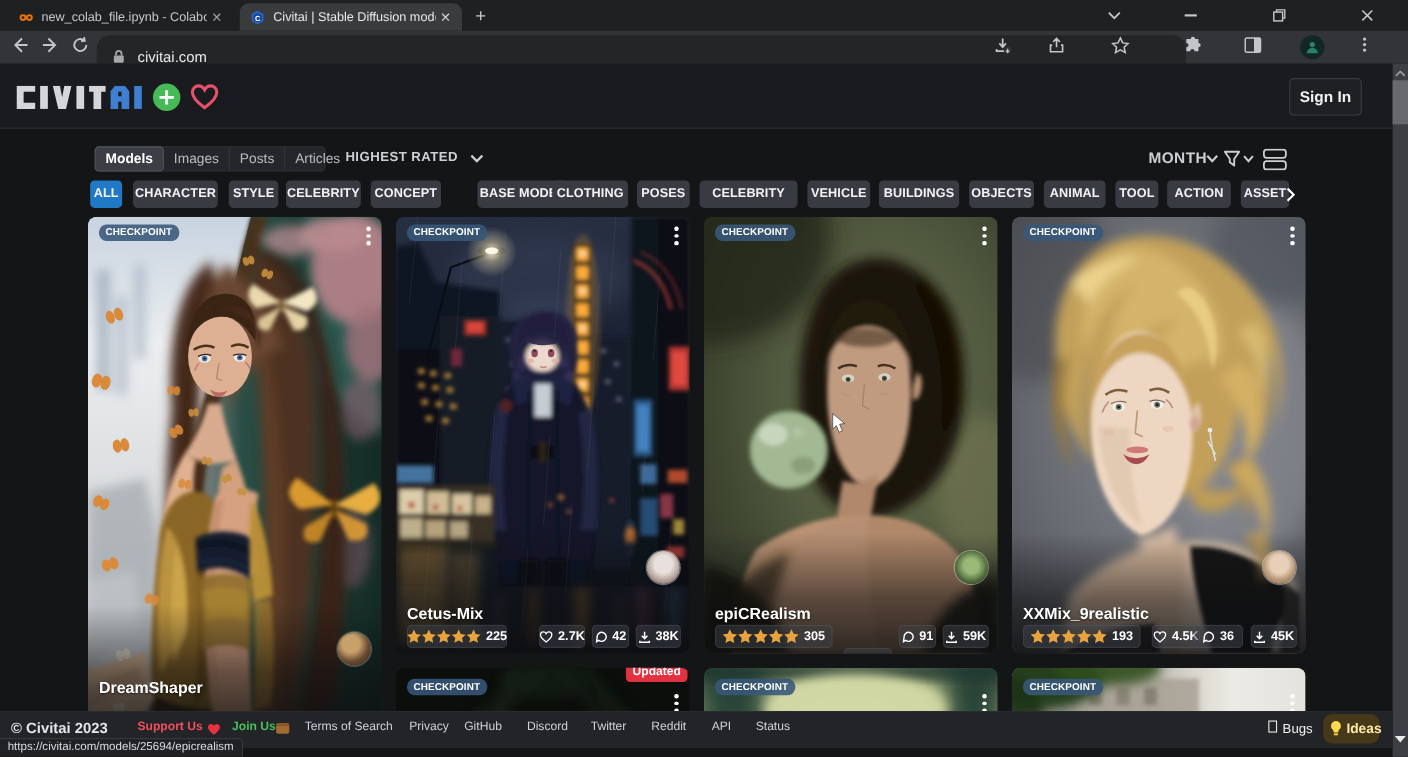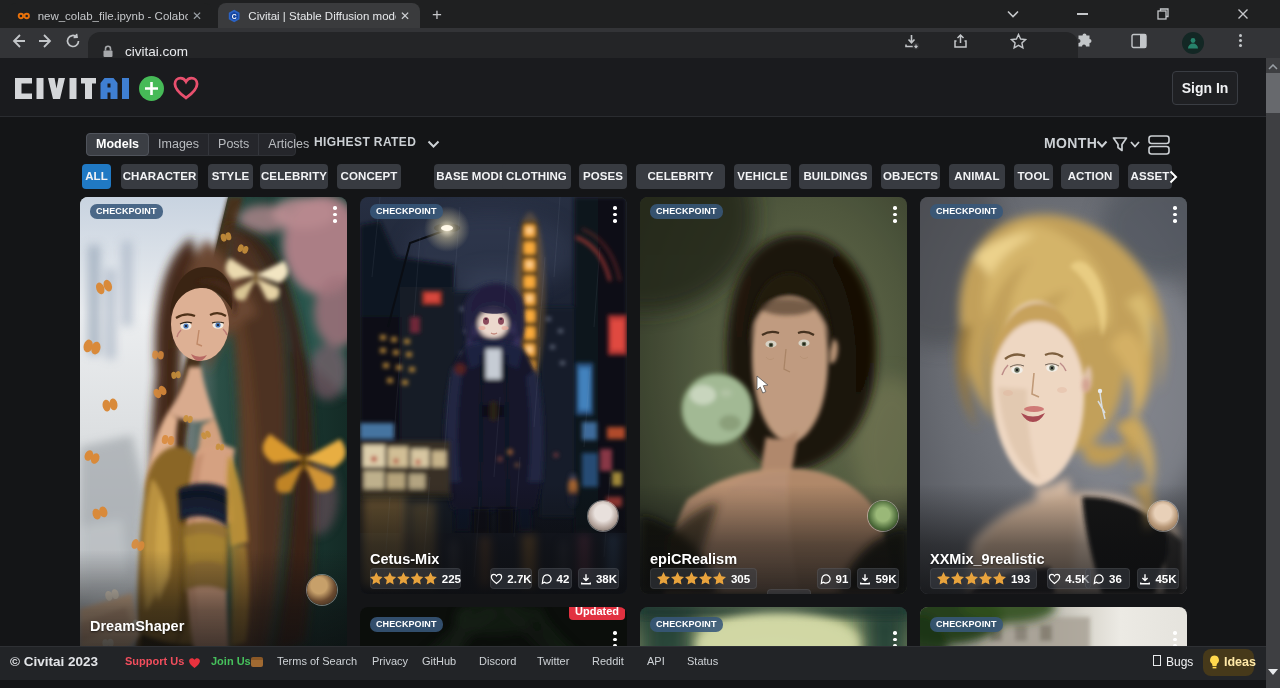--- a/index.html
+++ b/index.html
@@ -884,20 +884,21 @@
   <div class="fitem" style="left:647px;top:597px">API</div>
   <div class="fitem" style="left:687px;top:597px">Status</div>
   <div class="abs" style="left:1153px;top:597px;width:8px;height:11px;border:1.2px solid #e8eaec"></div>
   <div class="fitem" style="left:1166px;top:597px;color:#f0f1f3;font-size:12px">Bugs</div>
   <div class="abs" style="left:1203px;top:591px;width:51px;height:27px;border-radius:8px;background:#46391a"></div>
   <svg class="abs" width="11" height="15" viewBox="0 0 11 15" style="left:1209px;top:597px">
       <path d="M5.5 0.5 a4.5 4.5 0 0 1 2.5 8.2 l-0.5 2.3 h-4 l-0.5 -2.3 A4.5 4.5 0 0 1 5.5 0.5 Z" fill="#ffd84d"></path>
       <rect x="3.6" y="11.8" width="3.8" height="1.6" fill="#ffd84d"></rect>
     </svg>
   <div class="fitem" style="left:1224px;top:597px;color:#ffe9a8;font-size:12.5px;font-weight:bold">Ideas</div>
+  <div id="statusbubble">https://civitai.com/models/25694/epicrealism</div>
 </div>
 
 <div id="sbar"></div>
 <div id="sthumb" style="left:1266px;top:73px;position:absolute"></div>
 <svg class="abs" width="10" height="6" viewBox="0 0 10 6" style="left:1268px;top:64px">
     <path d="M1 5 L5 1 L9 5" stroke="#9aa0a6" stroke-width="1.5" fill="none"></path>
   </svg>
 <svg class="abs" width="12" height="8" viewBox="0 0 12 8" style="left:1267px;top:668px">
     <path d="M1 1 L6 7 L11 1 Z" fill="#e8eaec"></path>
   </svg>

